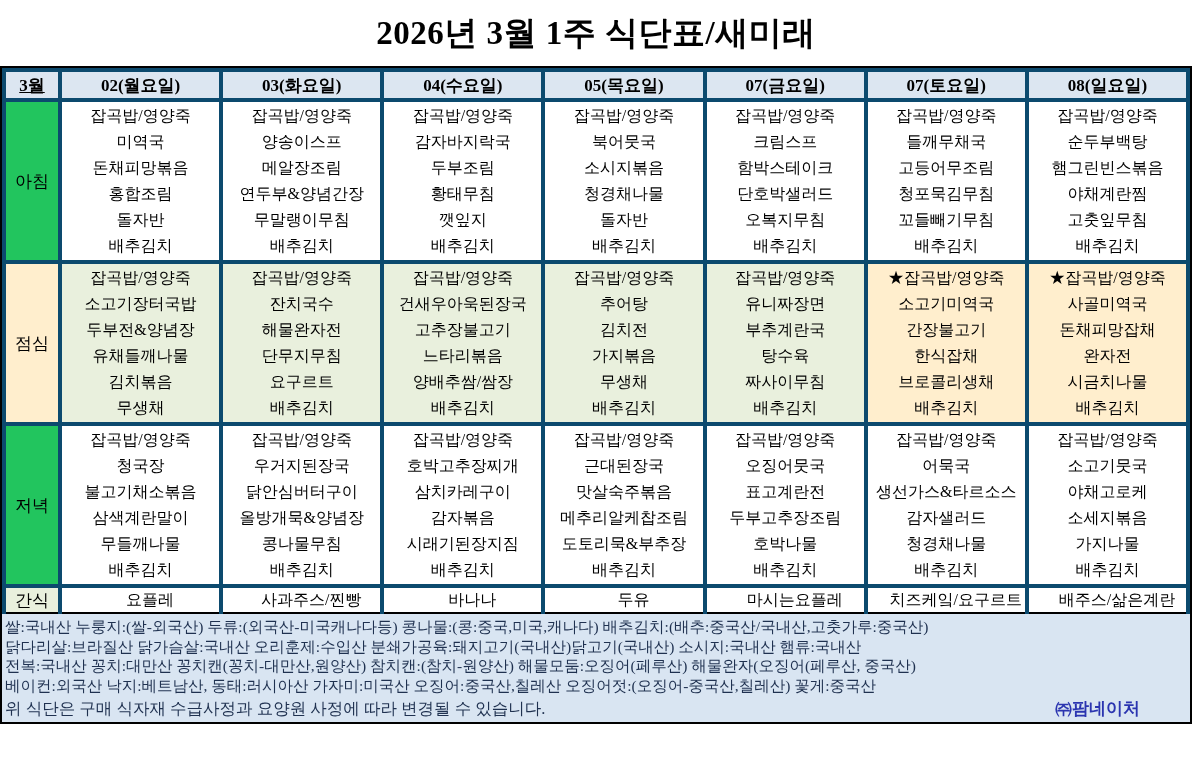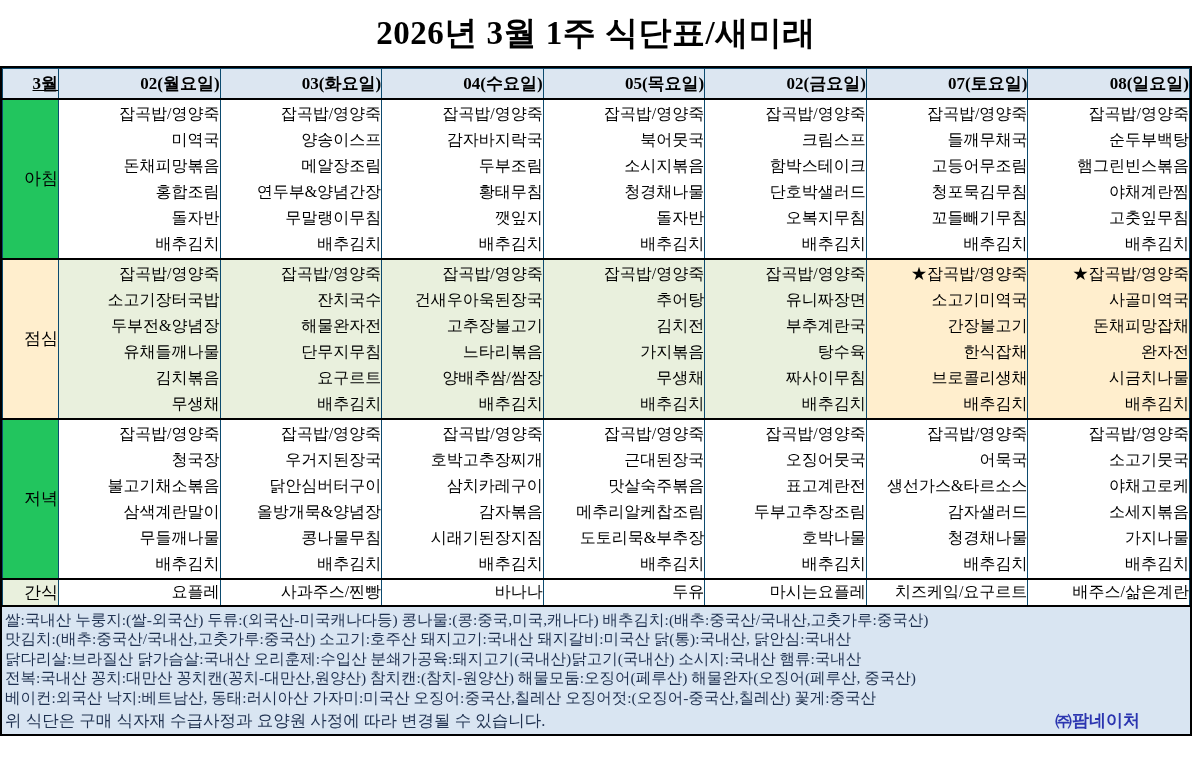--- a/index.html
+++ b/index.html
@@ -7,21 +7,21 @@
     font-family:"Liberation Sans","DejaVu Sans",sans-serif; }
   .page { width:1192px; height:778px; overflow:hidden;font-family:Liberation Serif, serif; }
 
   .title-bar { height:66px; display:flex; align-items:center; justify-content:center; }
   .title-bar .title { font-size:33px; font-weight:bold; letter-spacing:0.5px; }
 
   .sheet { width:1192px; border:2px solid #000; }
 
   table.menu-table { width:100%; border-collapse:collapse; table-layout:fixed; }
   col.c-first { width:56px; }
-  th, td { border:1px solid #0c4a6e; text-align:right; vertical-align:middle; }
+  th, td { border:4px solid #0c4a6e; text-align:center; vertical-align:middle; }
   thead th { background:var(--header-bg,#dce6f1); height:30px; font-size:17px;
     font-weight:bold; border-bottom:2px solid #000; }
   thead th.corner { text-decoration:underline; }
   tbody th.row-label { font-size:17px; font-weight:normal; background:#22c55e; }
   tbody tr > th, tbody tr > td { border-bottom:2px solid #000; }
   td.menu-cell { font-size:16px; line-height:26px; padding:1px 0;
     white-space:pre-line; overflow:hidden; }
   tr.lunch th.row-label { background:var(--lunch-yellow-bg,#ffeecd); }
   td.green  { background:var(--lunch-green-bg,#e9f0dd); }
   td.yellow { background:var(--lunch-yellow-bg,#ffeecd); }
@@ -66,21 +66,21 @@
           <col>
           <col>
       </colgroup>
       <thead>
         <tr id="head-row">
             <th class="corner">3월</th>
             <th>02(월요일)</th>
             <th>03(화요일)</th>
             <th>04(수요일)</th>
             <th>05(목요일)</th>
-            <th>02(금요일)</th>
+            <th>07(금요일)</th>
             <th>07(토요일)</th>
             <th>08(일요일)</th>
           </tr>
       </thead>
       <tbody id="menu-body">
           <tr class="meal-row plain">
             <th class="row-label">아침</th>
             <td class="menu-cell">잡곡밥/영양죽
 미역국
 돈채피망볶음
@@ -223,21 +223,20 @@
             <td>마시는요플레</td>
             <td>치즈케잌/요구르트</td>
             <td>배주스/삶은계란</td>
           </tr>
         </tbody>
     </table>
 
 
     <div class="origin-block">
       <div class="origin-line">쌀:국내산 누룽지:(쌀-외국산) 두류:(외국산-미국캐나다등) 콩나물:(콩:중국,미국,캐나다) 배추김치:(배추:중국산/국내산,고춧가루:중국산)</div>
-      <div class="origin-line">맛김치:(배추:중국산/국내산,고춧가루:중국산) 소고기:호주산 돼지고기:국내산 돼지갈비:미국산 닭(통):국내산, 닭안심:국내산</div>
       <div class="origin-line">닭다리살:브라질산 닭가슴살:국내산 오리훈제:수입산 분쇄가공육:돼지고기(국내산)닭고기(국내산) 소시지:국내산 햄류:국내산</div>
       <div class="origin-line">전복:국내산 꽁치:대만산 꽁치캔(꽁치-대만산,원양산) 참치캔:(참치-원양산) 해물모둠:오징어(페루산) 해물완자(오징어(페루산, 중국산)</div>
       <div class="origin-line">베이컨:외국산 낙지:베트남산, 동태:러시아산 가자미:미국산 오징어:중국산,칠레산 오징어젓:(오징어-중국산,칠레산) 꽃게:중국산</div>
       <div class="notice-row">
         <span class="notice-text">위 식단은 구매 식자재 수급사정과 요양원 사정에 따라 변경될 수 있습니다.</span>
         <span class="company">㈜팜네이처</span>
       </div>
     </div>
 
   </div>

